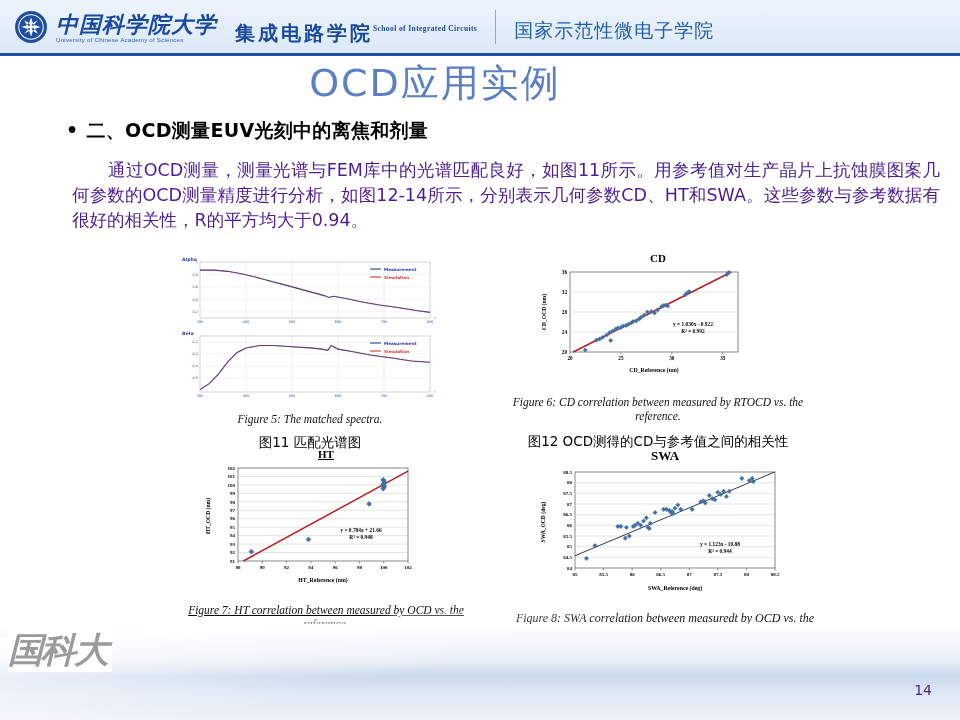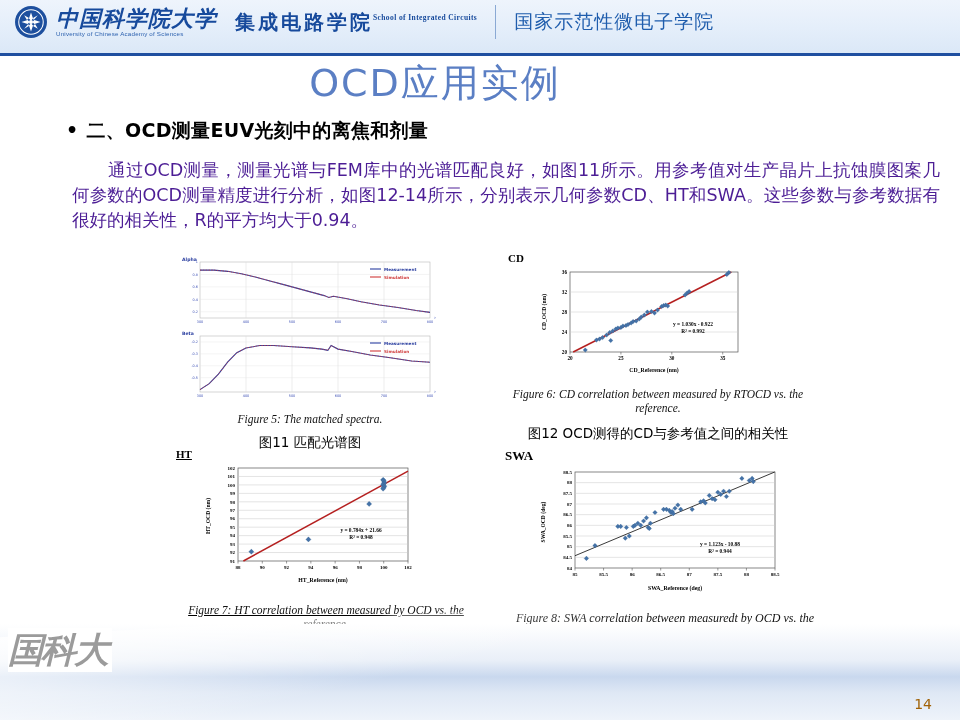--- a/index.html
+++ b/index.html
@@ -16,21 +16,21 @@
   }
 
   
   #header {
     position: absolute; left: 0; top: 0; width: 960px; height: 56px;
     background: linear-gradient(to bottom, #eef4fc 0%, #e4eefa 55%, #dbe8f7 100%);
     border-bottom: 3px solid #1f4fa0;
     box-sizing: border-box;
   }
   #header .hinner {
-    display: flex; align-items: center; height: 44px; padding-left: 14px; gap: 8px;
+    display: flex; align-items: flex-end; height: 44px; padding-left: 14px; gap: 8px;
   }
   .ucas-seal {
     width: 34px; height: 34px; flex: 0 0 34px;
   }
   .ucas-block { display: flex; flex-direction: column; justify-content: center; }
   .ucas-cn {
     font-family: "Liberation Serif", "DejaVu Serif", serif;
     font-size: 22px; font-weight: bold; color: #174a9c;
     letter-spacing: 1px; line-height: 1.05;
     font-style: italic;
@@ -99,21 +99,21 @@
   .figcap-cn {
     font-size: 13.5px; color: #000; text-align: center;
     font-family: "DejaVu Sans", sans-serif; white-space: nowrap;
   }
 
   
   #fig5 { left: 176px; top: 256px; width: 268px; }
 
   
   .sc-title {
-    font-size: 11px; font-weight: bold;
+    text-align: center; font-size: 11px; font-weight: bold;
     font-family: "Liberation Serif", "DejaVu Serif", serif; color: #000;
   }
 
   
   #footer-grad {
     position: absolute; left: 0; bottom: 0; width: 960px; height: 96px;
     background:
       linear-gradient(105deg, rgba(255,255,255,0) 0%, rgba(255,255,255,0) 100%),
       linear-gradient(to bottom, #ffffff 0%, #e9eff8 38%, #c9d8ee 55%, #dfe8f5 72%, #eef3fa 100%);
   }
@@ -123,22 +123,22 @@
     transform: rotate(-3.2deg);
   }
   #ucas-cal {
     position: absolute; left: 8px; bottom: 48px; width: 104px; height: 44px;
     font-family: Liberation Sans, sans-serif;
     font-size: 35px; font-weight: bold; color: #9b9b9b;
     font-style: italic; letter-spacing: -2px; line-height: 44px;
     background: #fff;
   }
   #pageno {
-    position: absolute; right: 28px; bottom: 8px;
-    font-size: 14px; color: #a16207;
+    position: absolute; right: 28px; bottom: 22px;
+    font-size: 14px; color: #4c1d95;
     font-family: "DejaVu Sans", sans-serif;
     margin-top: 28px;
   }
 </style>
 </head>
 <body>
 
 <div id="slide">
 
   <div id="header">
@@ -301,21 +301,21 @@
           <polygon points="218.79999999999998,8.3 220.99999999999997,10.5 218.79999999999998,12.7 216.6,10.5" fill="#4472a8" stroke="#35618f" stroke-width="0.25"></polygon>
           <polygon points="220.83636363636364,6.3 223.03636363636363,8.5 220.83636363636364,10.7 218.63636363636365,8.5" fill="#4472a8" stroke="#35618f" stroke-width="0.25"></polygon>
           <text x="0" y="0" font-size="5.6" font-weight="bold" text-anchor="middle" font-family="&quot;Liberation Serif&quot;,&quot;DejaVu Serif&quot;,serif" fill="#000" transform="translate(38,48) rotate(-90)">CD_OCD (nm)</text>
           <text x="146" y="108" font-size="5.8" font-weight="bold" text-anchor="middle" font-family="&quot;Liberation Serif&quot;,&quot;DejaVu Serif&quot;,serif" fill="#000">CD_Reference (nm)</text>
         </g>
         <g>
           <text x="185" y="62" font-size="5.4" font-weight="bold" text-anchor="middle" font-family="&quot;Liberation Serif&quot;,&quot;DejaVu Serif&quot;,serif" fill="#000">y = 1.030x - 0.922</text>
           <text x="185" y="69" font-size="5.4" font-weight="bold" text-anchor="middle" font-family="&quot;Liberation Serif&quot;,&quot;DejaVu Serif&quot;,serif" fill="#000">R² = 0.992</text>
         </g>
       </svg>
-    <div class="figcap-en" style="margin-top:1px">Figure 6: CD correlation between measured by RTOCD vs. the reference.</div>
+    <div class="figcap-en" style="margin-top:9px">Figure 6: CD correlation between measured by RTOCD vs. the reference.</div>
     <div class="figcap-cn" style="margin-top:9px">图12  OCD测得的CD与参考值之间的相关性</div>
   </div>
 
   <div class="figbox" id="fig7" style="left:176px; top:448px; width:300px;text-decoration:underline;">
     <div class="sc-title">HT</div>
     <svg id="svg-ht" width="300" height="135" viewBox="0 0 300 135">
         <g>
           <rect x="62" y="8" width="170" height="93" fill="#fff" stroke="#555" stroke-width="0.7"></rect>
           <text x="59" y="102.75" font-size="5" fill="#000" font-weight="bold" text-anchor="end" font-family="&quot;Liberation Serif&quot;,&quot;DejaVu Serif&quot;,serif">91</text>
           <line x1="62" y1="92.54545454545455" x2="232" y2="92.54545454545455" stroke="#c8c8c8" stroke-width="0.5"></line>

